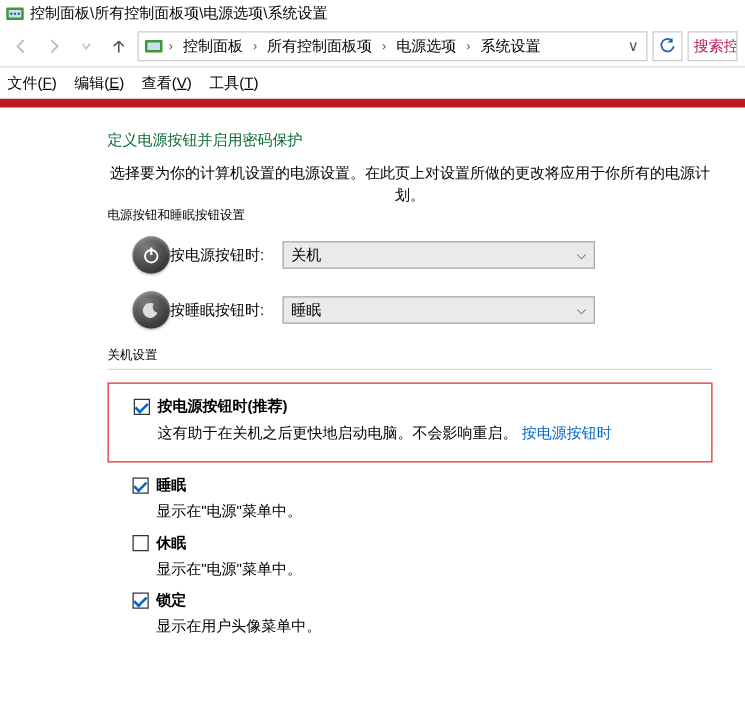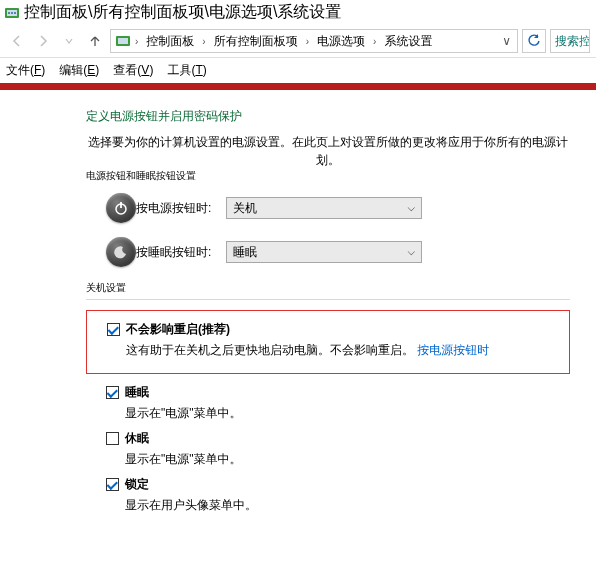--- a/index.html
+++ b/index.html
@@ -8,21 +8,21 @@
     font-family: "Microsoft YaHei", "Segoe UI", sans-serif;
     font-size: 12px;
     color: #000;
     background: #fff;
     width: 596px;
   }
   .title-bar {
     display: flex;
     align-items: center;
     padding: 2px 4px;
-    font-size: 16px;
+    font-size: 12px;
     gap: 4px;
   }
   .title-icon {
     width: 16px; height: 16px;
     display:inline-block;
   }
   .nav-bar {
     display: flex;
     align-items: center;
     padding: 4px 6px;
@@ -55,21 +55,21 @@
   .refresh-btn {
     width:24px; height:24px;
     border:1px solid #ccc;
     display:flex;align-items:center;justify-content:center;
     color:#1a63b7;
   }
   .search-box {
     border:1px solid #ccc;
     height:24px;
     display:flex;align-items:center;
-    color:#0f766e;
+    color:#be185d;
     padding:0 4px;
     width:40px;
     overflow:hidden;
     white-space:nowrap;
   }
   .menu-bar {
     display:flex;
     gap:14px;
     padding:4px 6px;
     border-bottom:7px solid #b91c1c;
@@ -105,21 +105,21 @@
     border-radius:50%;
     background: radial-gradient(circle at 35% 30%, #7d7d7d, #3a3a3a 70%);
     display:flex;align-items:center;justify-content:center;
     box-shadow: inset 0 2px 3px rgba(255,255,255,0.3), 0 1px 2px rgba(0,0,0,0.3);
   }
   .round-icon svg { width:16px;height:16px; }
   .row-label { width:90px; }
   .select {
     border:1px solid #a7a7a7;
     background:#eaeaea;
-    width:196px;
+    width:250px;
     height:22px;
     display:flex;
     align-items:center;
     justify-content:space-between;
     padding:0 6px;
   }
   .select .chev { font-size:10px; color:#444; }
   
   .shutdown-label { margin-top:14px; margin-bottom:4px; }
   .hr { border-top:1px solid #d9d9d9; margin-bottom:10px; }
@@ -273,21 +273,21 @@
       <span class="chev">⌵</span>
     </div>
   </div>
 
   <div class="section-label shutdown-label">关机设置</div>
   <div class="hr"></div>
 
   <div class="red-box">
     <div class="chk-row">
       <div class="chk-box checked"></div>
-      <div class="chk-text"><b>不会影响重启(推荐)</b></div>
+      <div class="chk-text"><b>按电源按钮时(推荐)</b></div>
     </div>
     <div class="chk-sub">
       <span>这有助于在关机之后更快地启动电脑。不会影响重启。</span>
       <span class="link">按电源按钮时</span>
     </div>
   </div>
 
   <div class="chk-row">
     <div class="chk-box checked"></div>
     <div class="chk-text"><b>睡眠</b></div>

